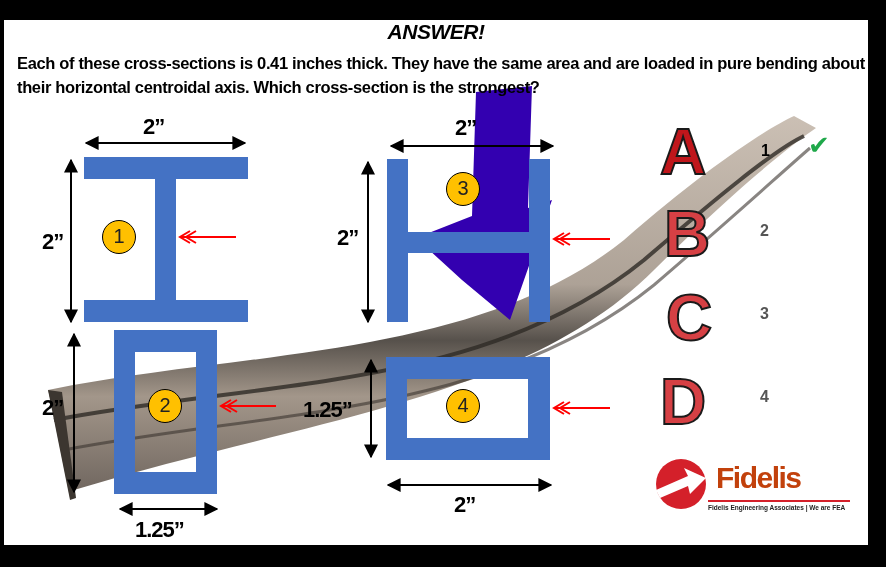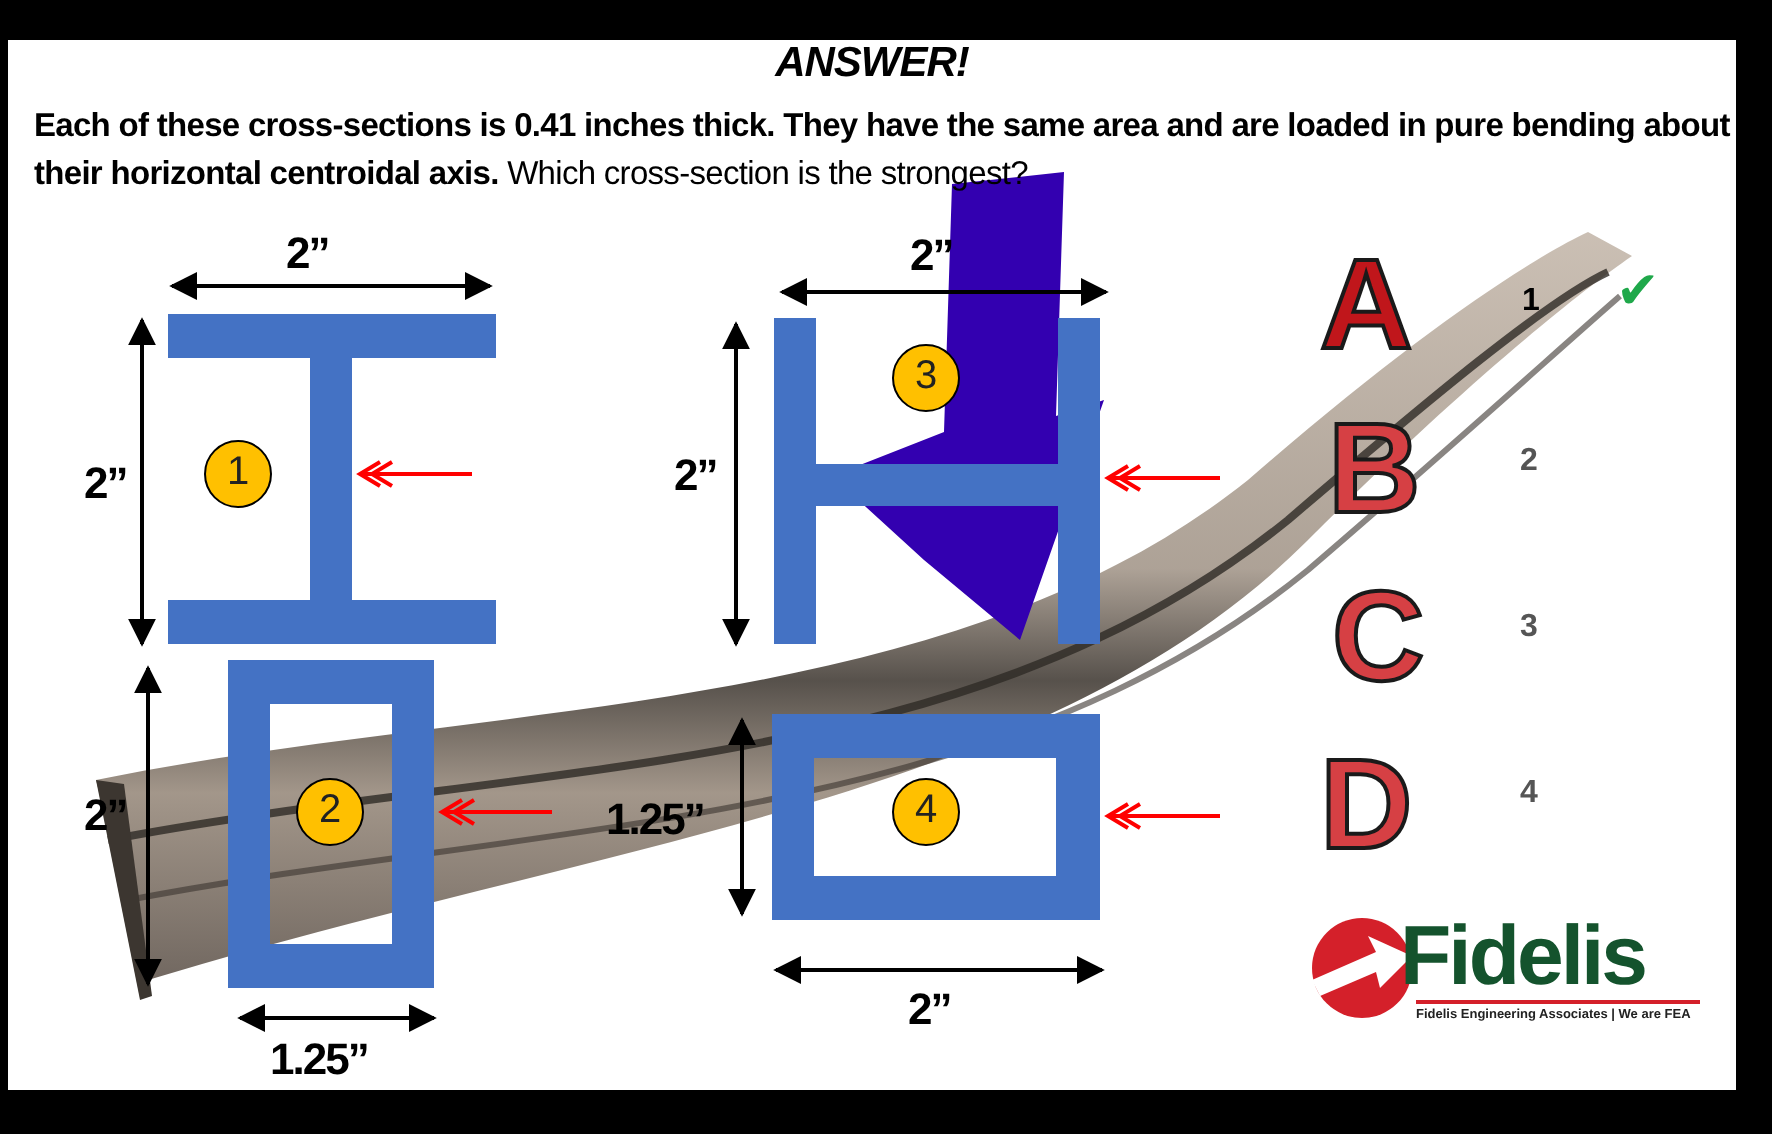--- a/index.html
+++ b/index.html
@@ -15,38 +15,38 @@
     .title {
       position: absolute; left: 0; width: 864px; top: 0px; text-align: center;
       font-size: 21px; font-weight: bold; font-style: italic; color: #000;
       letter-spacing: -0.5px;
     }
     .prompt {
       position: absolute; left: 13px; top: 31px; width: 850px;
       font-size: 16.5px; line-height: 24px; color: #000; font-weight: bold;
       letter-spacing: -0.35px;
     }
-    .prompt .em { font-weight: normal; }
+    .prompt .em { font-weight: bold; }
     .dim { position: absolute; font-size: 22px; font-weight: bold; color: #000; letter-spacing: -1px; }
     .badge {
       position: absolute; width: 34px; height: 34px; border-radius: 50%;
       background: #ffc000; border: 1.5px solid #000; box-sizing: border-box;
       text-align: center; line-height: 31px; font-size: 20px; color: #222;
     }
     .opt-letter {
       position: absolute; font-size: 64px; font-weight: bold; color: #c0161b;
       -webkit-text-stroke: 2px #1a1a1a; line-height: 64px;
     }
     .opt-letter.faded { color: #d64044; }
     .opt-num { position: absolute; font-size: 16px; font-weight: bold; color: #555; }
     .opt-num.correct { color: #000; }
     .check { position: absolute; font-size: 26px; font-weight: bold; color: #1fa84a; }
     .logo-word {
-      position: absolute; left: 696px; top: 437px; font-size: 42px; font-weight: bold;
-      color: #14532d; letter-spacing: -1.5px; line-height: 42px;
+      position: absolute; left: 712px; top: 437px; font-size: 30px; font-weight: bold;
+      color: #c2410c; letter-spacing: -1.5px; line-height: 42px;
     }
     .logo-rule { position: absolute; left: 704px; top: 480px; width: 142px; height: 2px; background: #d4202a; }
     .logo-tag { position: absolute; left: 704px; top: 484px; font-size: 6.5px; font-weight: bold; color: #222; white-space: nowrap; }
   </style>
 </head>
 <body>
 
 <div id="slide">
 
   <svg id="art" width="864" height="525" viewBox="0 0 864 525">

